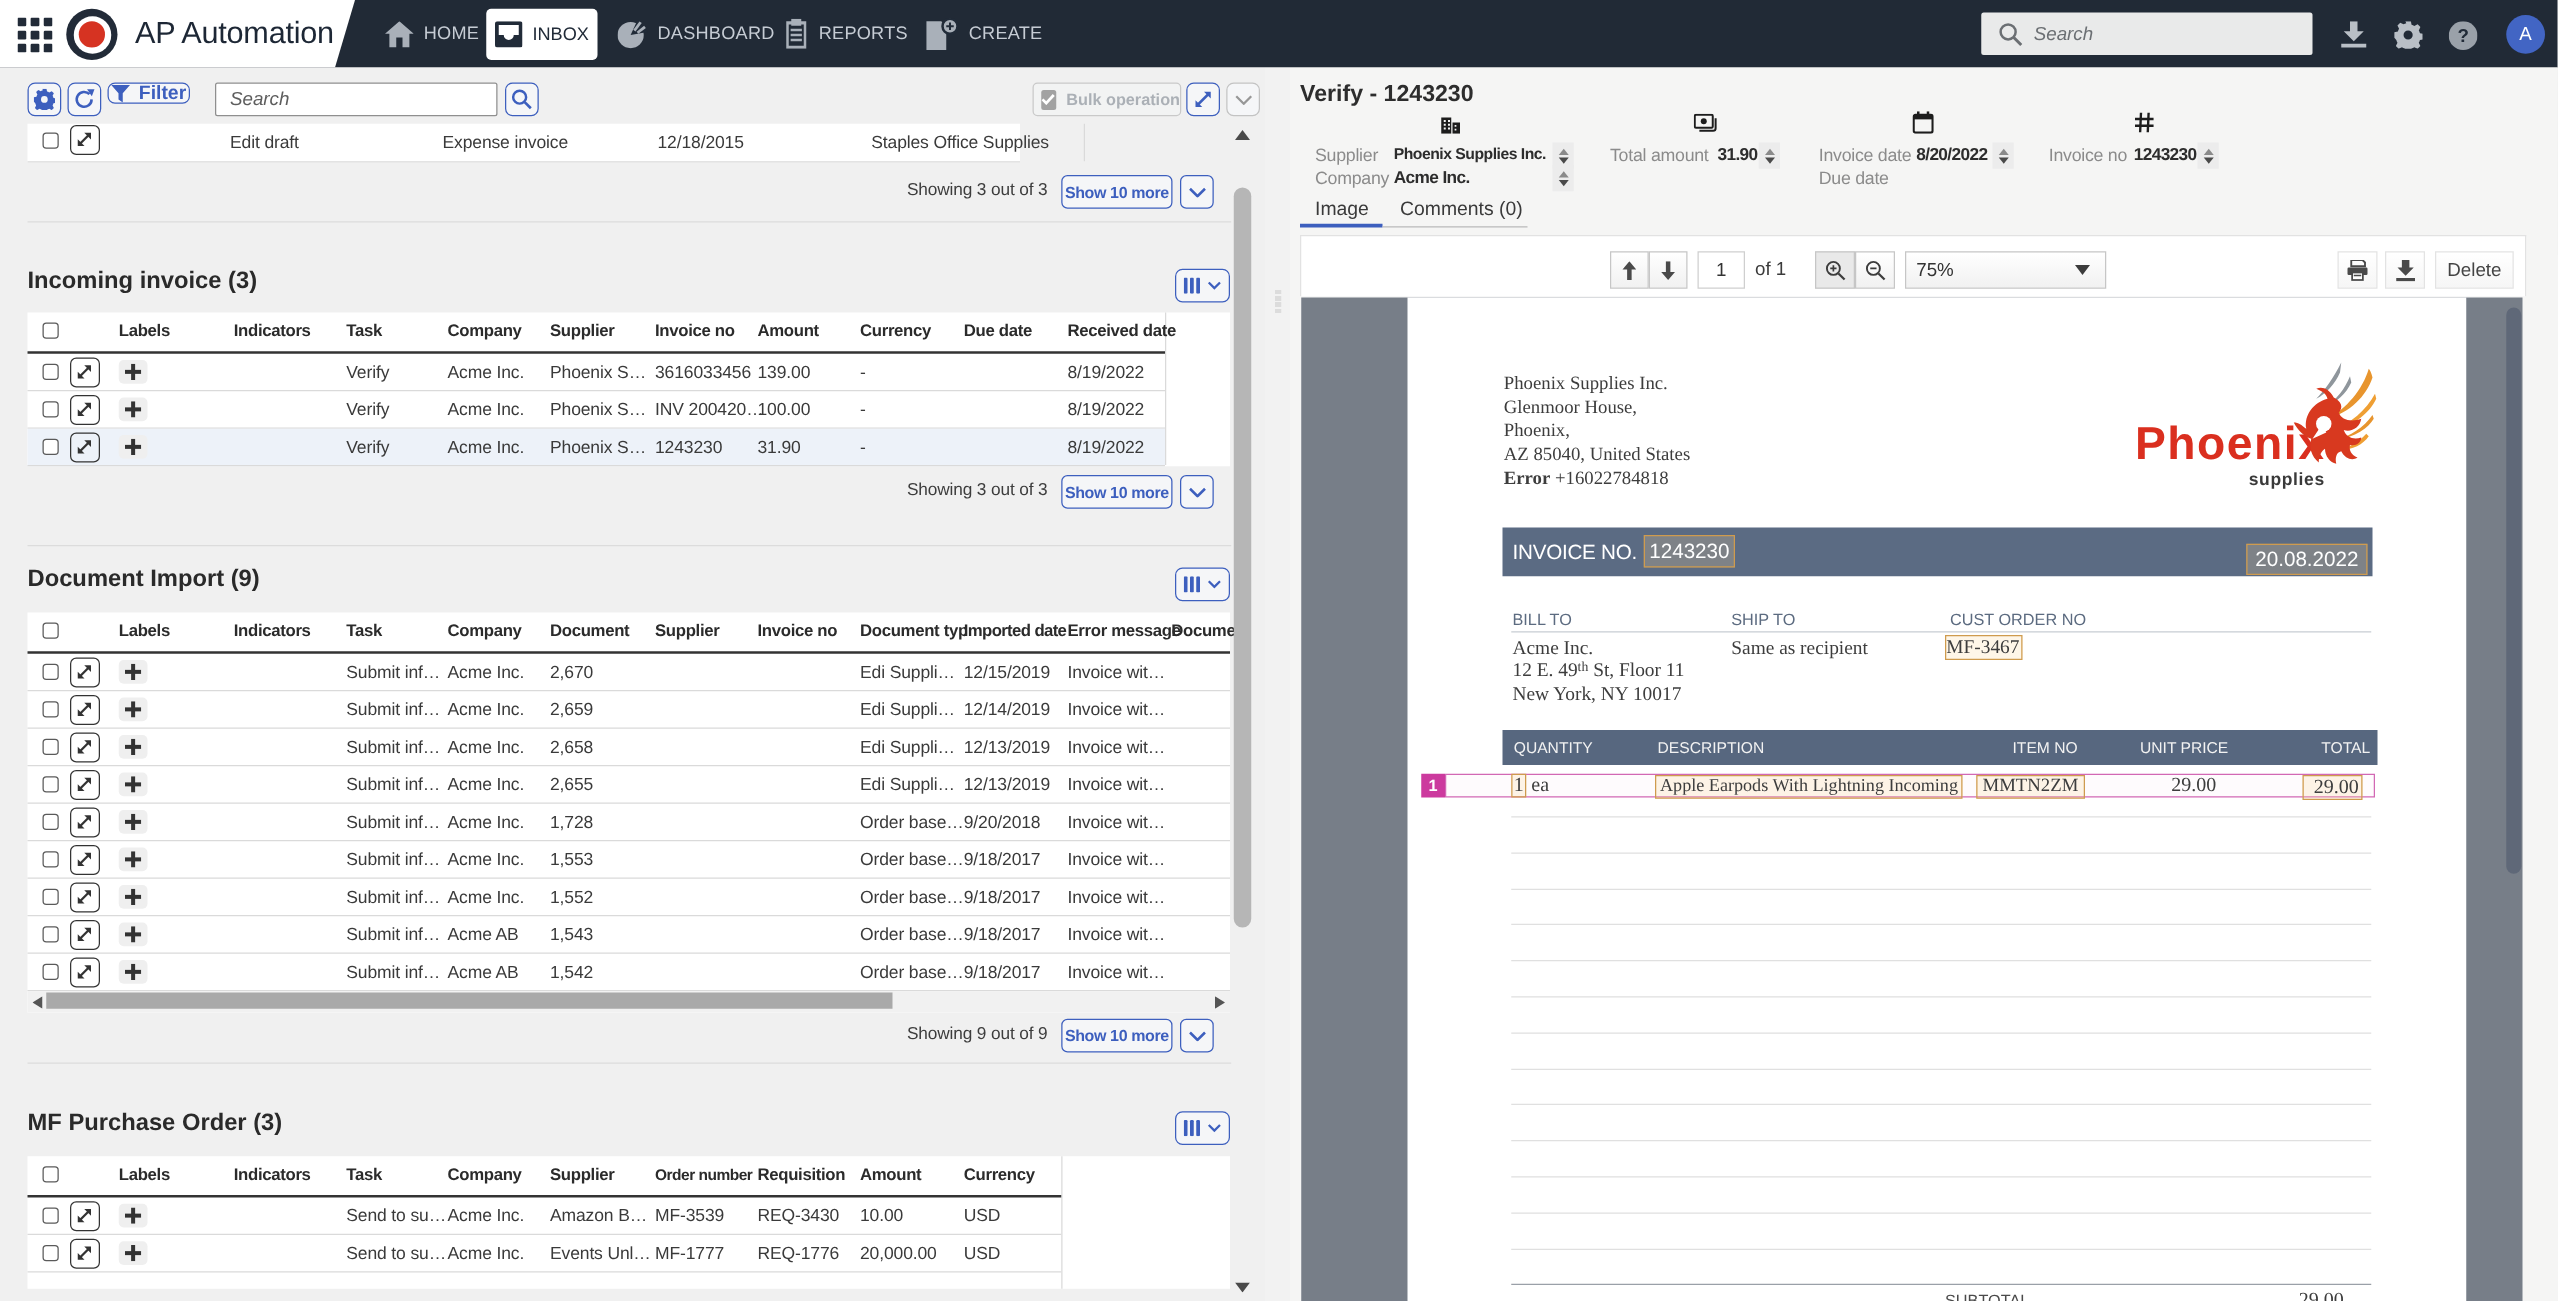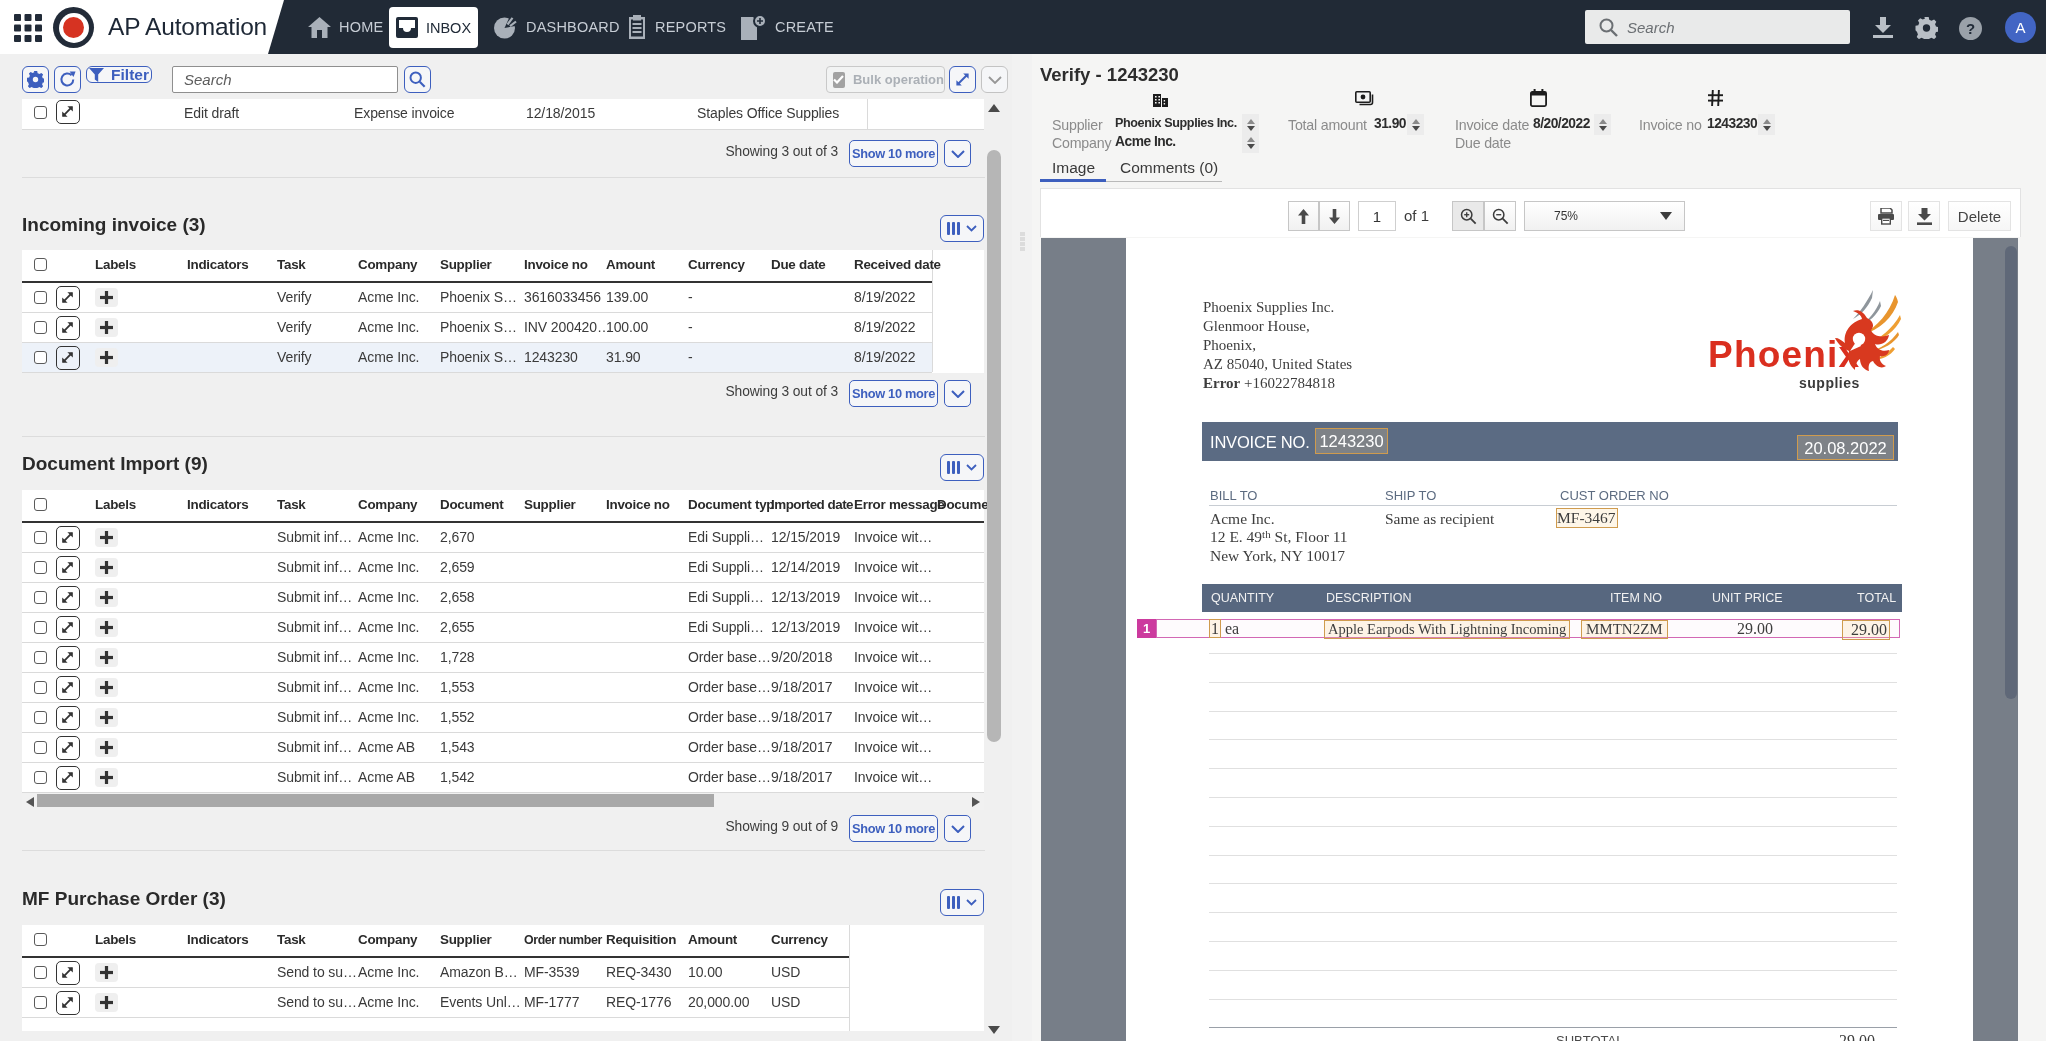--- a/index.html
+++ b/index.html
@@ -188,21 +188,21 @@
         <polygon points="8.2,1.4 13.6,1.4 13.6,6.8" fill="#3d5fbe"></polygon>
         <polygon points="1.4,8.2 1.4,13.6 6.8,13.6" fill="#3d5fbe"></polygon>
       </svg>
   </div>
   <div class="btn gray" style="left:981px;top:12px;width:27px;height:27px">
     <svg width="14" height="8" viewBox="0 0 14 8">
         <polyline points="1,1 7,7 13,1" fill="none" stroke="#979797" stroke-width="1.8"></polyline>
       </svg>
   </div>
 
-  <div class="whiteblock" style="left:22px;top:45px;width:962px;height:31px;border-bottom:1px solid #dadada">
+  <div class="whiteblock" style="left:22px;top:45px;width:794px;height:31px;border-bottom:1px solid #dadada">
     <div style="position:absolute;left:0;top:0;width:846px;height:30px;border-right:1px solid #dadada">
       <span class="cb" style="top:7px"></span>
       <span class="expb" style="top:1px"><svg width="15" height="15" viewBox="0 0 15 15" style="margin:3px">
             <line x1="3.2" y1="11.8" x2="11.8" y2="3.2" stroke="#333" stroke-width="1.8"></line>
             <polygon points="7.4,2.2 12.8,2.2 12.8,7.6" fill="#333"></polygon>
             <polygon points="2.2,7.4 2.2,12.8 7.6,12.8" fill="#333"></polygon>
           </svg></span>
       <span class="cell" style="left:162px">Edit draft</span>
       <span class="cell" style="left:332px">Expense invoice</span>
       <span class="cell" style="left:504px">12/18/2015</span>
@@ -711,21 +711,21 @@
         </svg>
     </div>
     <div class="tbtn" style="left:443px;width:32px">
       <svg width="17" height="17" viewBox="0 0 19 19">
           <circle cx="7.5" cy="7.5" r="5.8" fill="none" stroke="#3c3c3c" stroke-width="1.7"></circle>
           <line x1="12" y1="12" x2="17.5" y2="17.5" stroke="#3c3c3c" stroke-width="2"></line>
           <line x1="4.7" y1="7.5" x2="10.3" y2="7.5" stroke="#3c3c3c" stroke-width="1.5"></line>
         </svg>
     </div>
     <div class="tbtn" style="left:483px;width:161px;justify-content:flex-start">
-      <span style="font-size:12px;color:#333;margin-left:29px">75%</span>
+      <span style="font-size:15px;color:#333;margin-left:8px">75%</span>
       <svg width="12" height="8" viewBox="0 0 12 8" style="position:absolute;right:12px">
           <polygon points="0,0 12,0 6,8" fill="#3c3c3c"></polygon>
         </svg>
     </div>
     <div class="tbtn lite" style="left:829px;width:32px">
       <svg width="18" height="17" viewBox="0 0 18 17" fill="#4a4a4a">
           <path d="M4 0 h9 l2 2 v3 H4 Z" fill="none" stroke="#4a4a4a" stroke-width="1.5"></path>
           <rect x="1" y="6" width="16" height="6" rx="1"></rect>
           <rect x="4.7" y="10" width="8.6" height="6" fill="#fff" stroke="#4a4a4a" stroke-width="1.4"></rect>
           <line x1="6" y1="12.4" x2="12" y2="12.4" stroke="#4a4a4a" stroke-width="1.2"></line>

